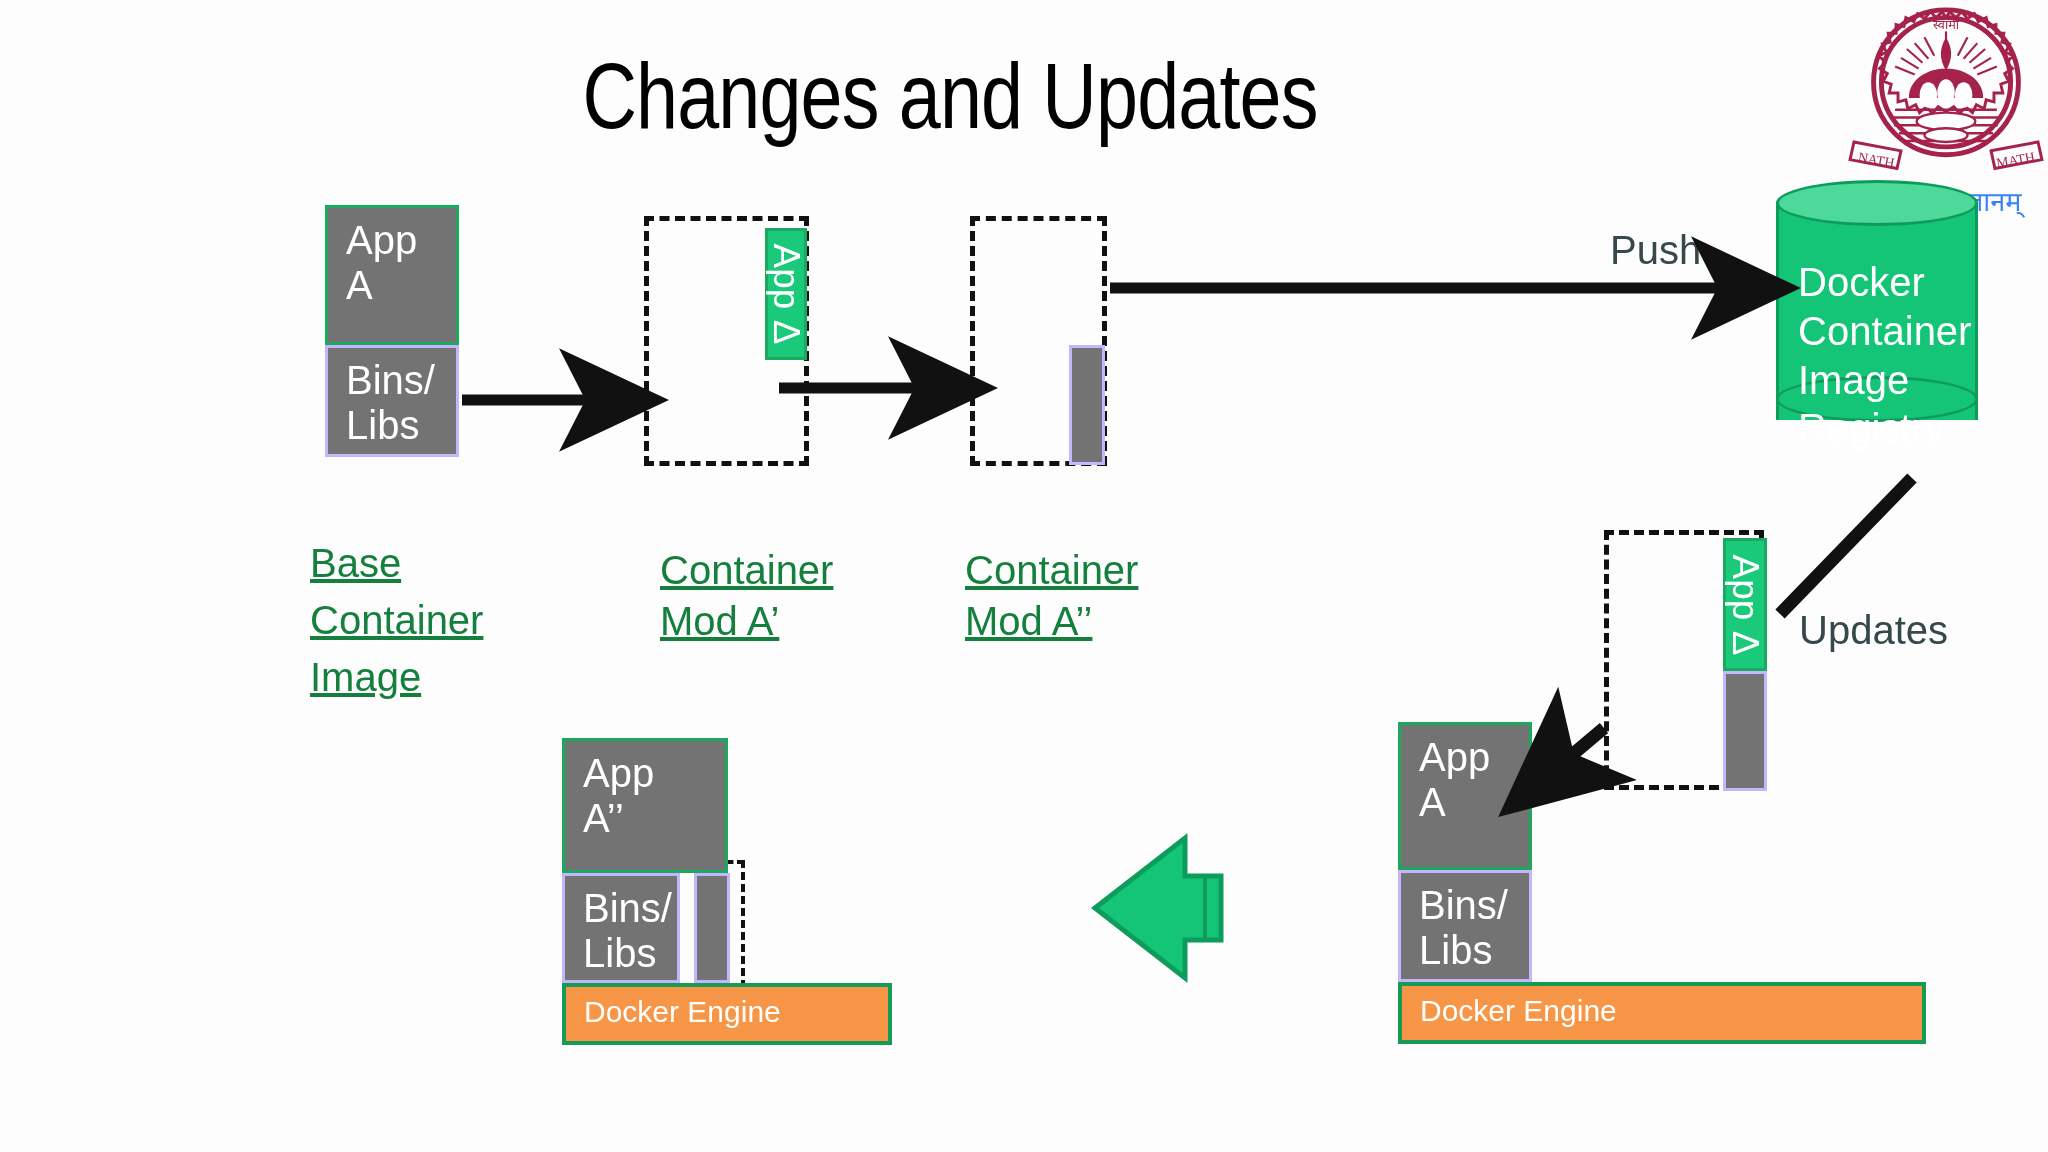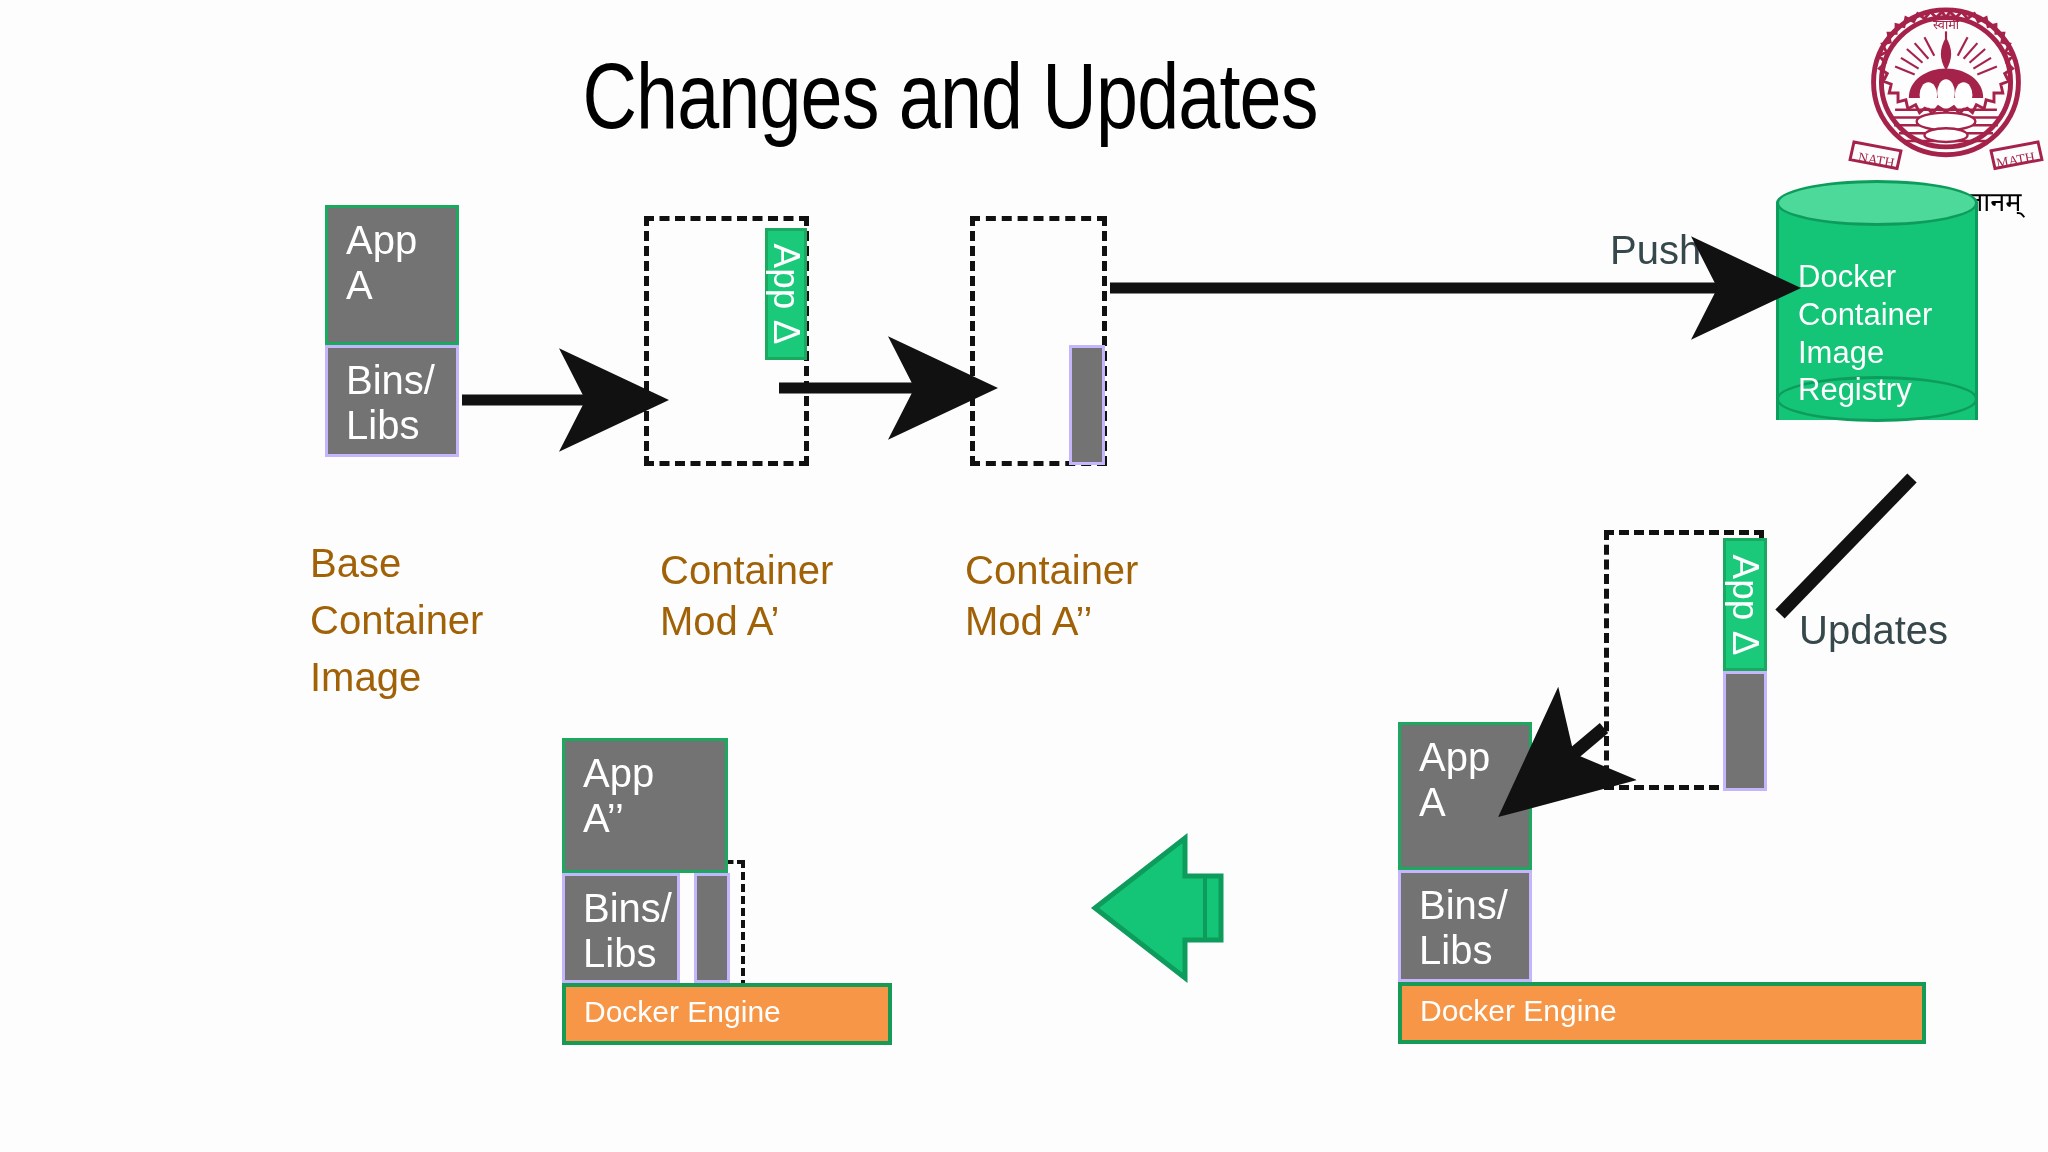--- a/index.html
+++ b/index.html
@@ -89,25 +89,26 @@
     transform-origin: center center;
     white-space: nowrap;
     font-size: 37px;
     color: #ffffff;
     font-family: "Liberation Sans", sans-serif;
   }
 
   
   .caption {
     position: absolute;
-    color: #a16207;
+    color: #15803d;
     font-family: "Liberation Sans", sans-serif;
     font-size: 40px;
     line-height: 1.42;
     white-space: pre-line;
+    text-decoration: underline;
   }
   .caption.tight { line-height: 1.28; }
 
   .arrow-label {
     position: absolute;
     color: #36484B;
     font-family: "Liberation Sans", sans-serif;
     font-size: 40px;
   }
 
@@ -146,21 +147,21 @@
     height: 46px;
     border-radius: 50%;
     background: #4CD99A;
     border: 3px solid #0E9C5C;
     box-sizing: border-box;
   }
   #registry .cyl-text {
     position: absolute;
     left: 22px;
     top: 78px;
-    font-size: 31px;
+    font-size: 40px;
     line-height: 1.22;
     color: #ffffff;
     white-space: pre-line;
     z-index: 4;
   }
 
   svg.overlay {
     position: absolute;
     left: 0; top: 0;
     width: 2048px;
@@ -229,21 +230,21 @@
       <ellipse cx="100" cy="136" rx="22" ry="7" fill="#fff" stroke="#A5234A" stroke-width="2.4"></ellipse>
       <g fill="none" stroke="#A5234A" stroke-width="3">
         <path d="M6 143 L54 152 L50 170 L2 161 Z"></path>
         <path d="M146 152 L194 143 L198 161 L150 170 Z"></path>
       </g>
       <text x="28" y="166" fill="#A5234A" font-family="Liberation Serif, serif" font-size="14" text-anchor="middle" transform="rotate(10 28 166)">NATH</text>
       <text x="172" y="166" fill="#A5234A" font-family="Liberation Serif, serif" font-size="14" text-anchor="middle" transform="rotate(-10 172 166)">MATH</text>
       <text x="100" y="28" fill="#A5234A" font-family="Liberation Serif, serif" font-size="13" text-anchor="middle">स्वामी</text>
     </svg>
   </div>
-  <div style="position:absolute;left:1966px;top:182px;color:#000000;font-size:27px;font-family:'Liberation Serif',serif;">ज्ञानम्</div>
+  <div style="position:absolute;left:1966px;top:182px;color:#3b82f6;font-size:27px;font-family:'Liberation Serif',serif;">ज्ञानम्</div>
 
   <div class="box green-box" style="left:325px;top:205px;width:134px;height:140px;">
     <div class="box-label">App
 A</div>
   </div>
   <div class="box red-box" style="left:325px;top:345px;width:134px;height:112px;">
     <div class="box-label">Bins/
 Libs</div>
   </div>
   <div class="caption" style="left:310px;top:535px;">Base

